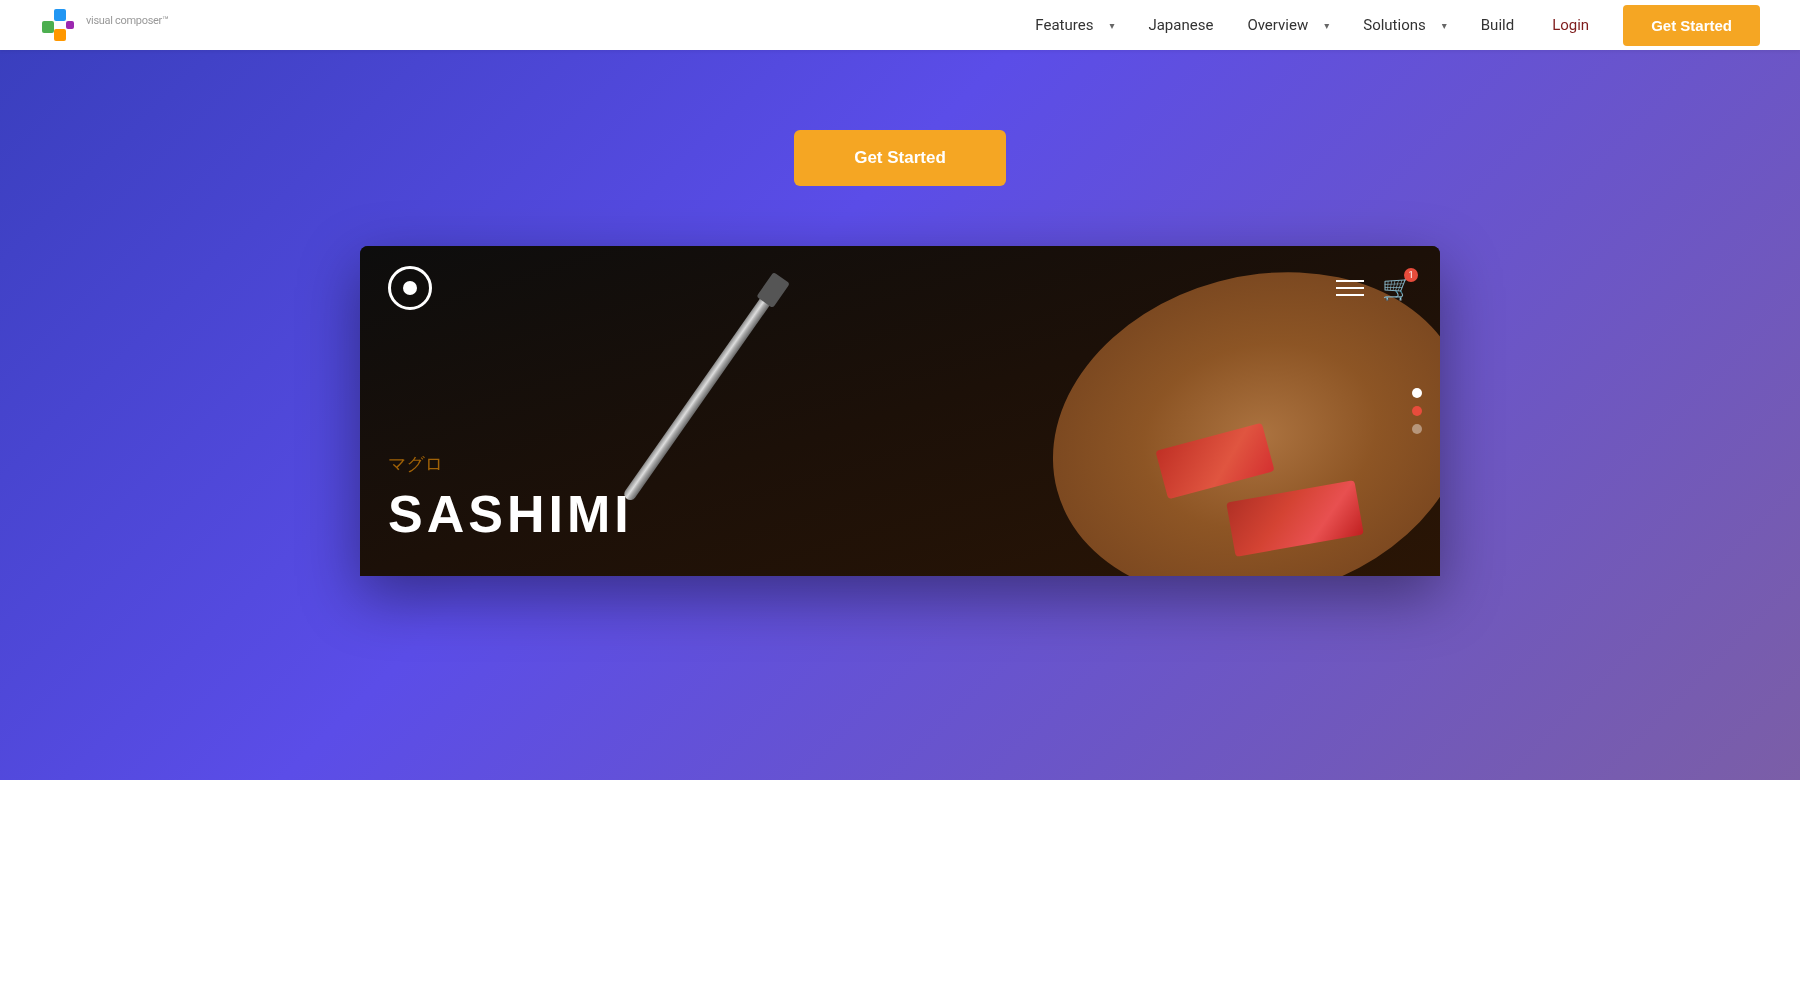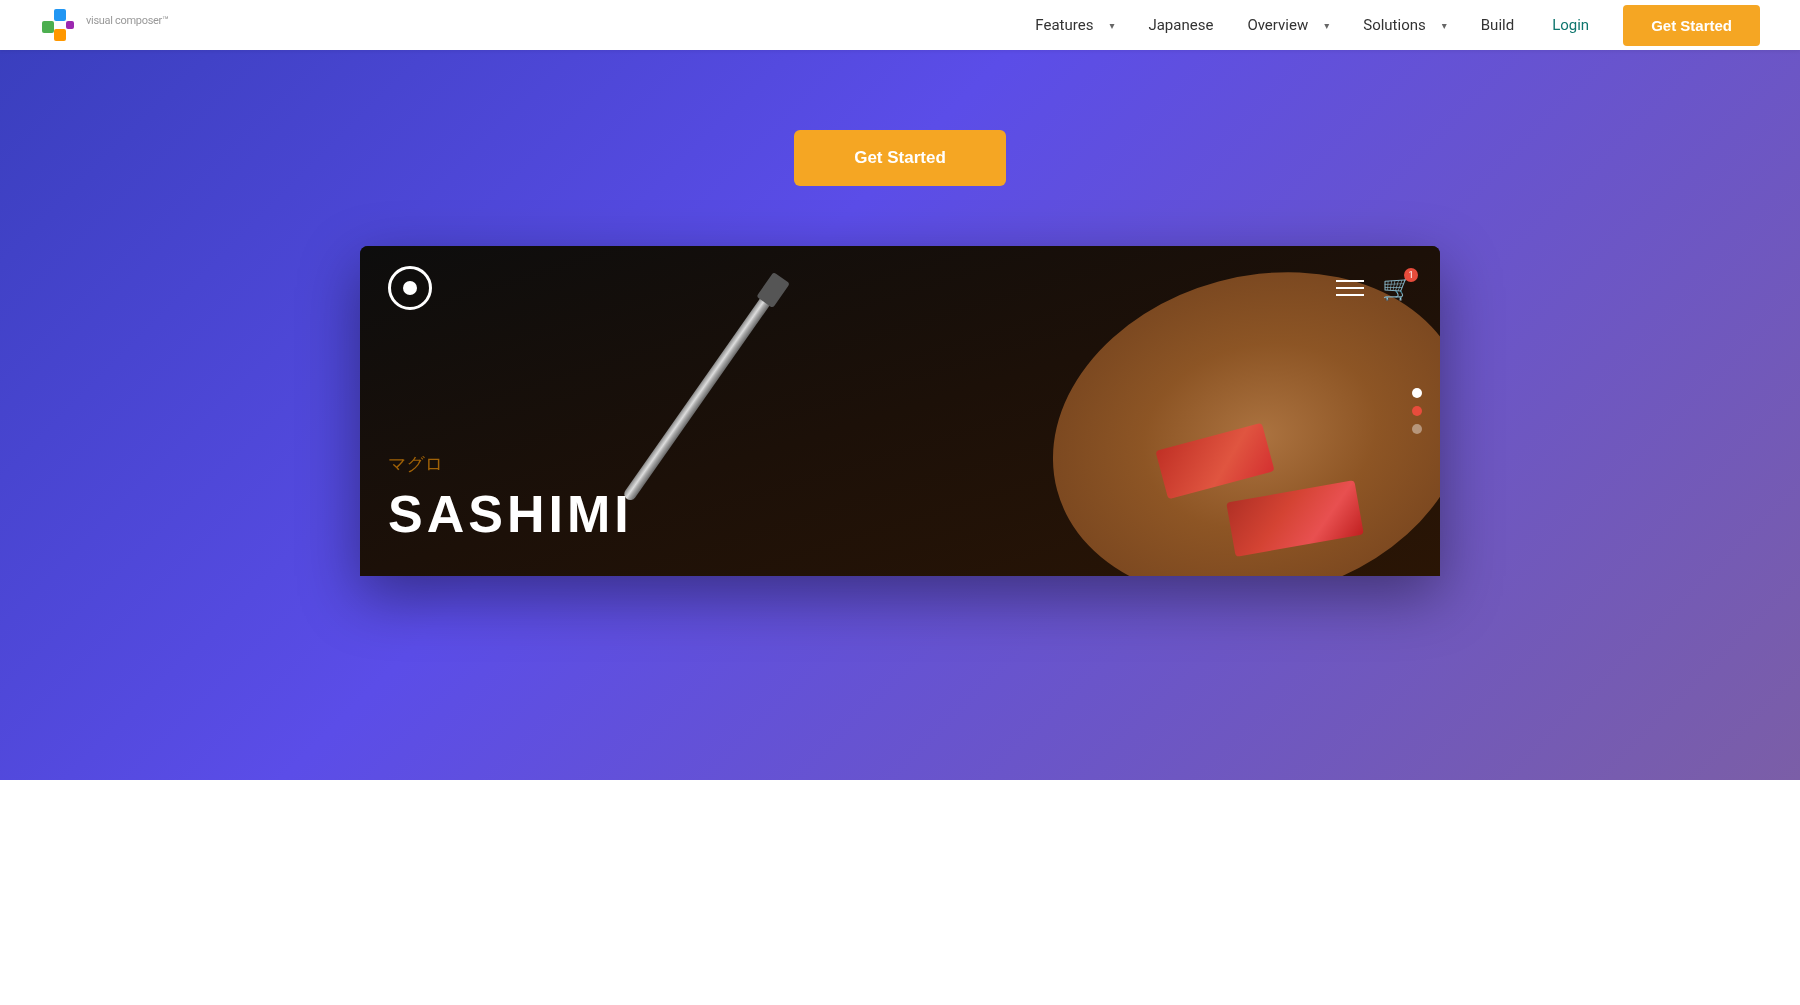--- a/index.html
+++ b/index.html
@@ -56,21 +56,21 @@
       user-select: none;
     }
     .nav-chevron {
       font-size: 10px;
       color: #666;
       margin-top: 1px;
     }
     .nav-login {
       padding: 8px 18px;
       font-size: 15px;
-      color: #0f766e;
+      color: #7f1d1d;
       cursor: pointer;
     }
     .nav-cta {
       background: #f5a623;
       color: #fff;
       border: none;
       padding: 12px 28px;
       font-size: 15px;
       font-weight: 600;
       cursor: pointer;

